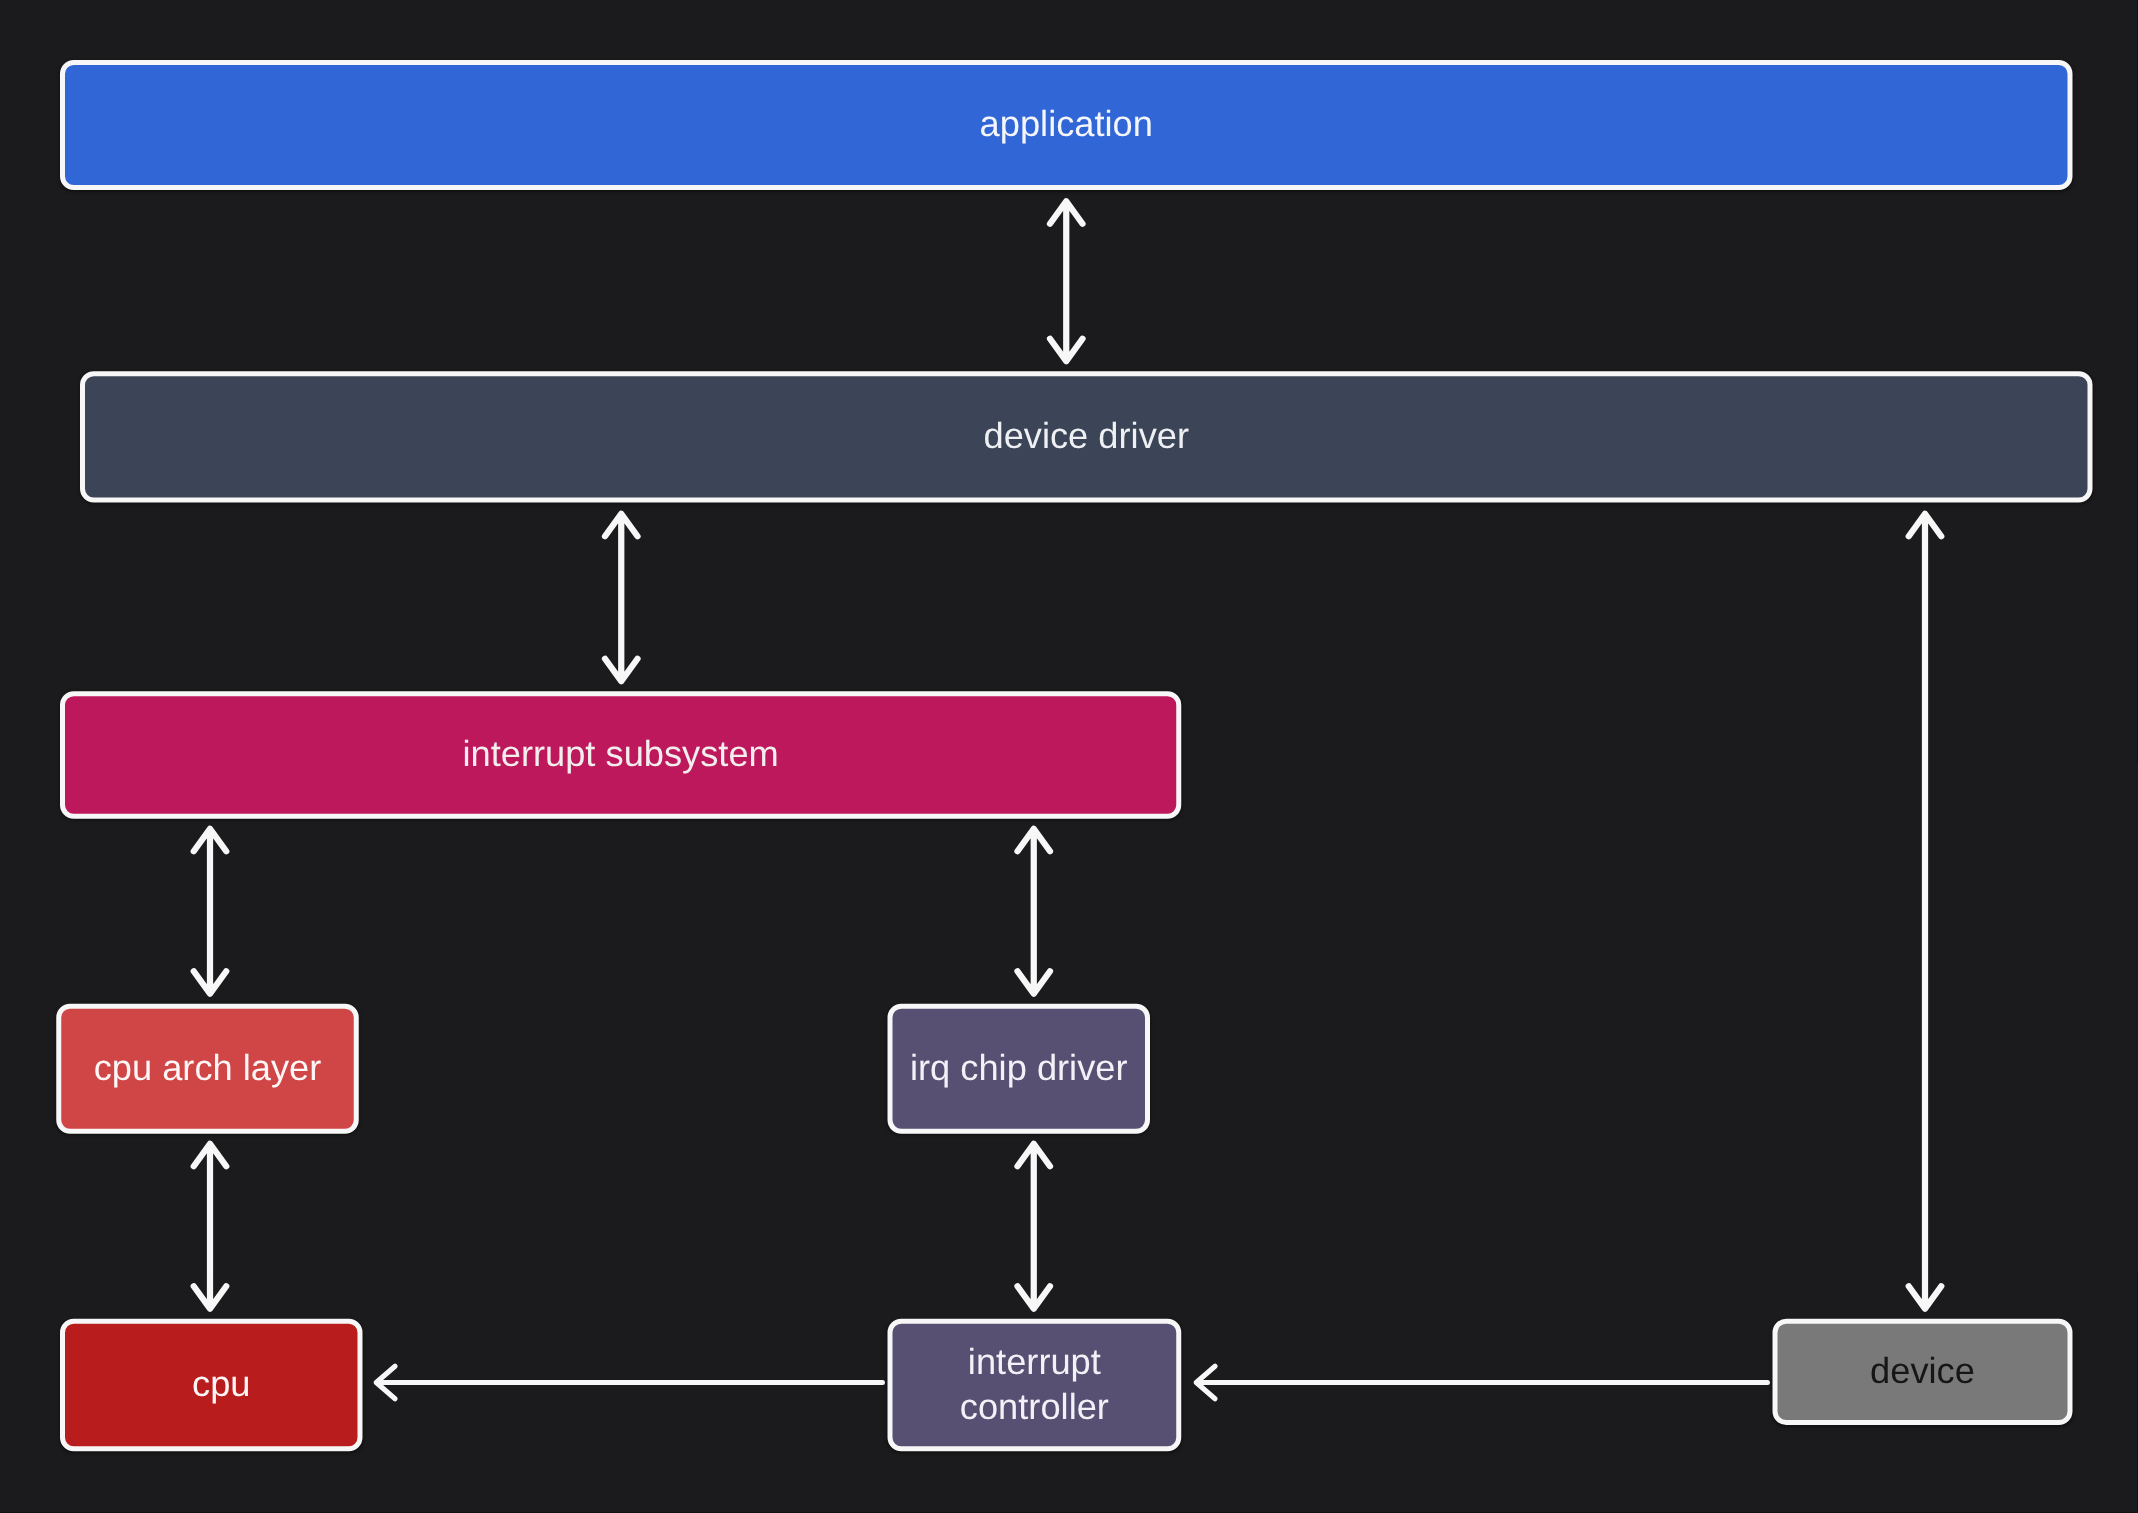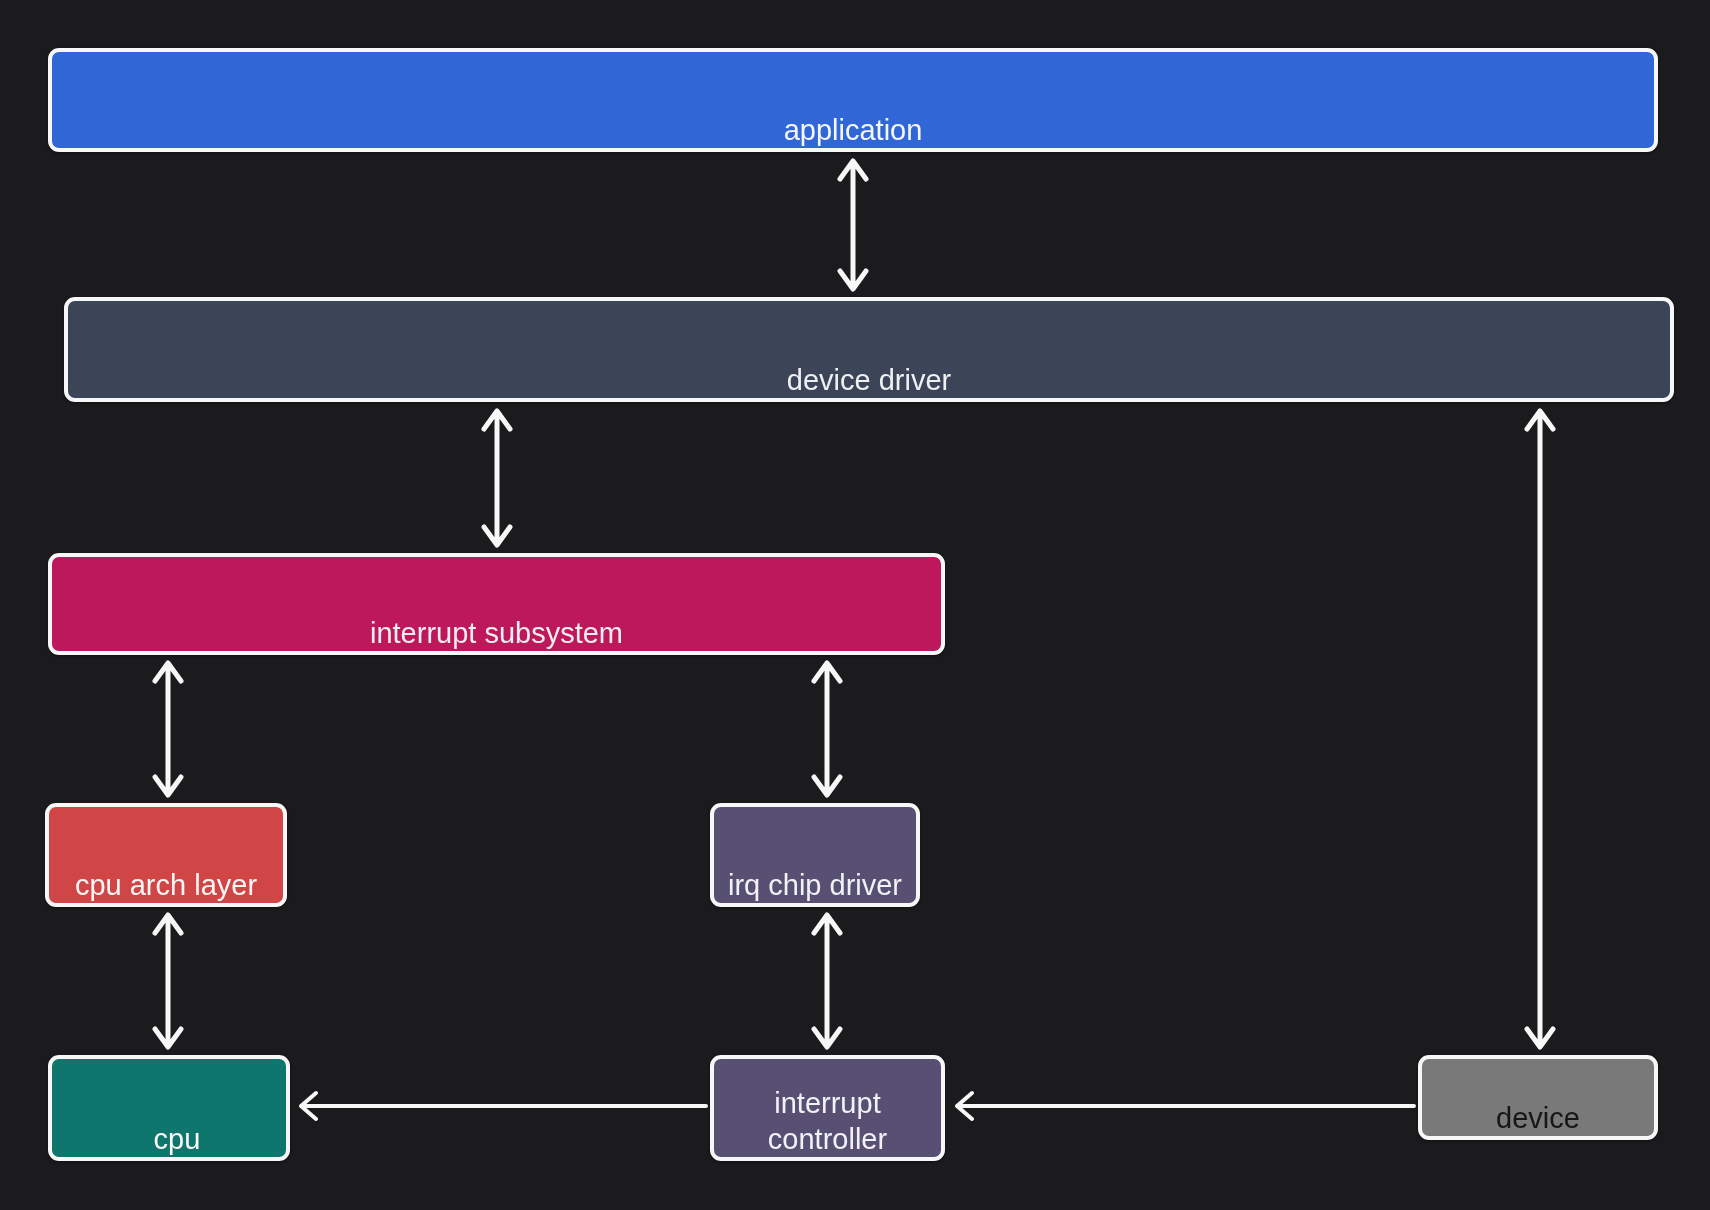--- a/index.html
+++ b/index.html
@@ -19,21 +19,21 @@
     left: 0; top: 0;
     width: 1710px;
     height: 1210px;
   }
   .node {
     position: absolute;
     box-sizing: border-box;
     border: 4px solid #f7f7f7;
     border-radius: 11px;
     display: flex;
-    align-items: flex-end;
+    align-items: center;
     justify-content: center;
     text-align: center;
     box-shadow: 0 1px 3px rgba(0,0,0,0.45);
   }
   .node-label {
     font-size: 29px;
     line-height: 1.25;
     padding: 0 10px;
     white-space: pre-line;
   }
@@ -79,21 +79,21 @@
   </div>
 
   <div class="node" style="left: 45px; top: 803px; width: 242px; height: 104px; background: rgb(208, 69, 70); color: rgb(253, 246, 246);">
     <span class="node-label">cpu arch layer</span>
   </div>
 
   <div class="node" style="left: 710px; top: 803px; width: 210px; height: 104px; background: rgb(87, 80, 114); color: rgb(242, 241, 247);">
     <span class="node-label">irq chip driver</span>
   </div>
 
-  <div class="node" style="left: 48px; top: 1055px; width: 242px; height: 106px; background: #0f766e; color: rgb(253, 246, 246); padding-left: 16px;">
+  <div class="node" style="left: 48px; top: 1055px; width: 242px; height: 106px; background: #b91c1c; color: rgb(253, 246, 246); padding-left: 16px;">
     <span class="node-label">cpu</span>
   </div>
 
   <div class="node node-wrap" style="left: 710px; top: 1055px; width: 235px; height: 106px; background: rgb(87, 80, 114); color: rgb(242, 241, 247);">
     <span class="node-label">interrupt controller</span>
   </div>
 
   <div class="node" style="left: 1418px; top: 1055px; width: 240px; height: 85px; background: rgb(121, 121, 121); color: rgb(22, 22, 22);">
     <span class="node-label">device</span>
   </div>

